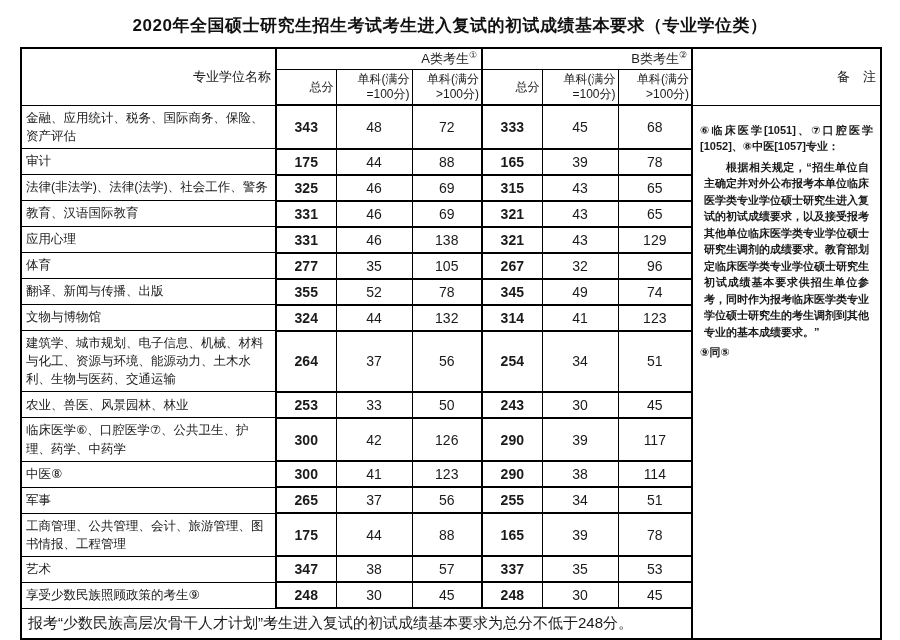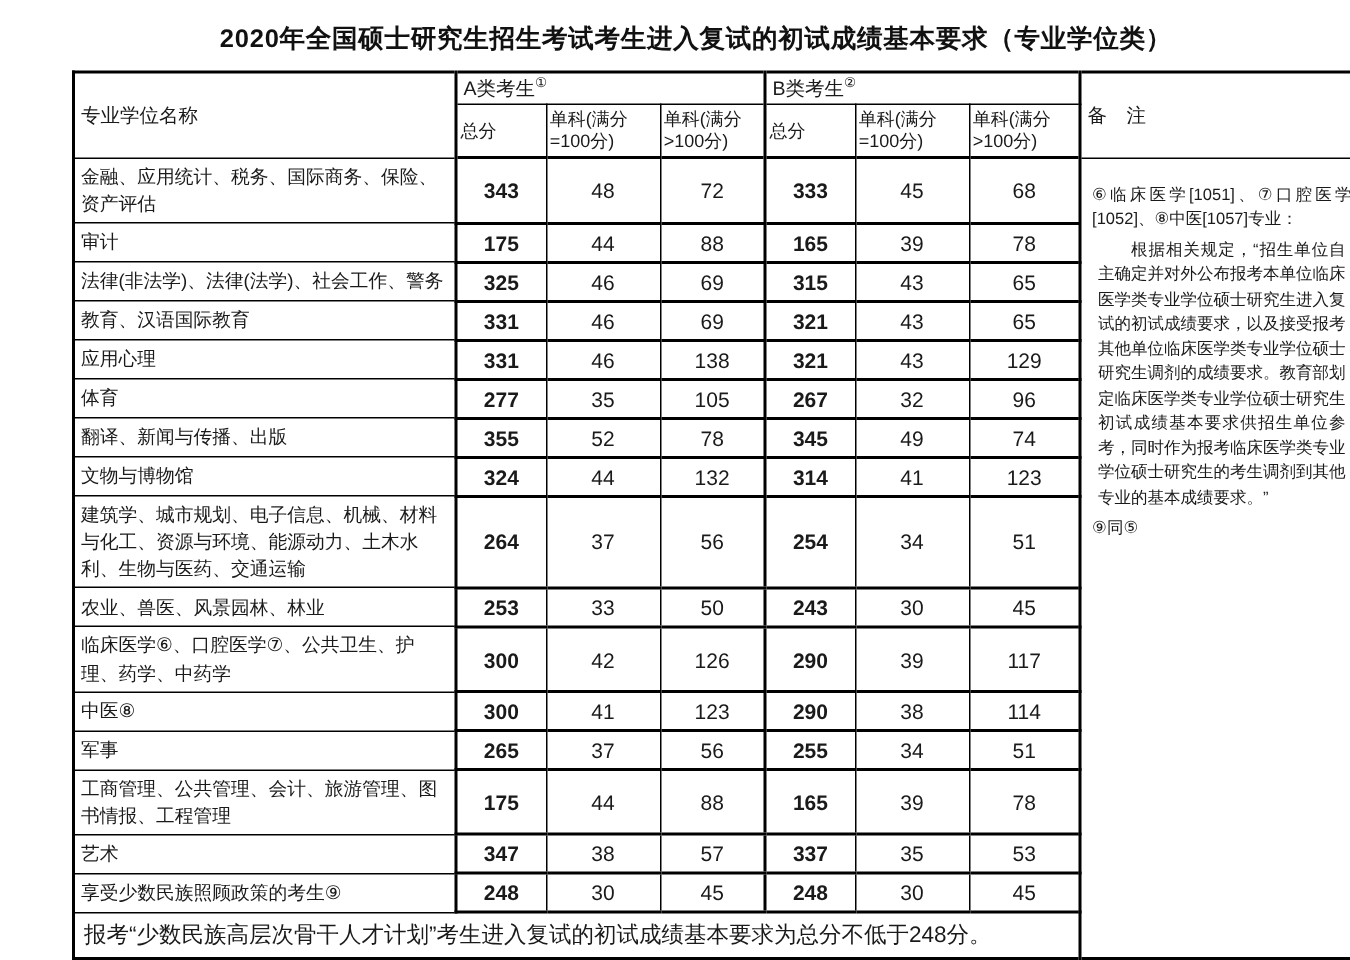--- a/index.html
+++ b/index.html
@@ -1,21 +1,21 @@
 <!DOCTYPE html>
 <html><head>
 <meta charset="utf-8">
 <style>
   html,body{margin:0;padding:0;background:#ffffff;}
   body{
     width:900px;height:640px;
     font-family:"Liberation Sans","DejaVu Sans",sans-serif;
     color:#1a1a1a;
   }
-  .page{padding-top:10px;padding-left:28px;}
+  .page{padding-top:10px;}
   .title{
     text-align:center;
     font-size:17px;
     font-weight:bold;
     letter-spacing:0.5px;
     margin:4px 0 10px 0;
     color:#111;
   }
   table.score-table{
     table-layout:fixed;
@@ -26,21 +26,21 @@
   }
   th,td{
     border:1px solid #000;
     padding:2px 4px;
     color:#1a1a1a;
     background:#fff;
   }
   thead th{
     font-weight:normal;
     font-size:13px;
-    text-align:left;
+    text-align:right;
     vertical-align:middle;
     line-height:1.25;
   }
   thead th.subhdr{font-size:12px;padding:2px 2px;}
   th.hdr-sep, td.col-b-start{border-left:2px solid #000;}
   td.cell-name{
     font-size:12.5px;
     line-height:1.45;
     text-align:left;
     vertical-align:middle;
@@ -56,21 +56,21 @@
     font-size:14px;
     padding:4px 2px;
   }
   td.score.col-b-start{border-left-width:2px;font-weight:bold;}
   td.remarks-cell{
     border-left:2px solid #000;
     vertical-align:top;
     padding:16px 7px 6px 7px;
     font-size:11px;
     line-height:1.5;
-    font-weight:normal;
+    font-weight:bold;
     text-align:justify;
   }
   .notes-heading{margin:0;}
   .notes-paragraph{margin:4px;text-indent:2em;}
   .notes-extra{margin-top:4px;}
   td.footer-note{
     font-size:15px;
     padding:5px 4px 5px 6px;
     border-top:1px solid #000;
   }

